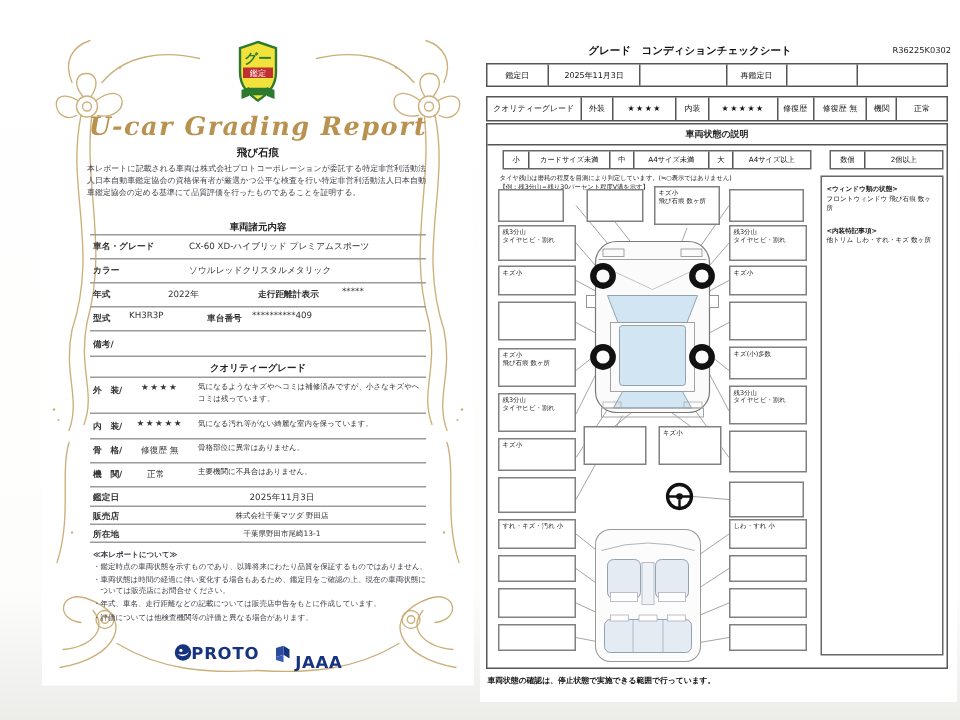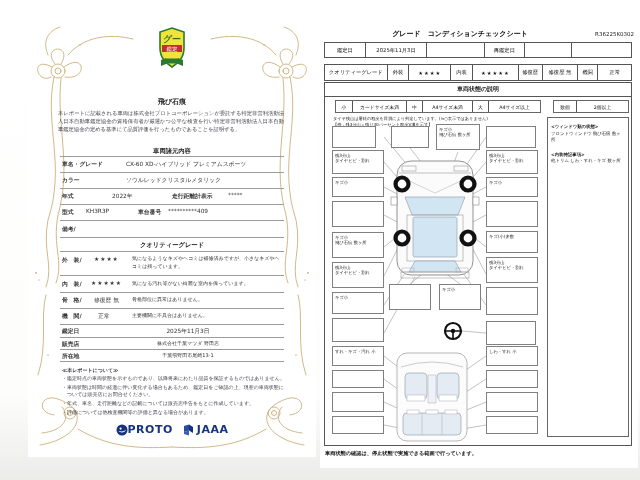--- a/index.html
+++ b/index.html
@@ -106,20 +106,21 @@
 
     <svg class="abs" style="left:129px;top:12px;" width="30" height="42" viewBox="0 0 30 42">
       <path d="M15,1 L27,5 V21 C27,31 21,36 15,40 C9,36 3,31 3,21 V5 Z" fill="#f2e23c" stroke="#2c7a2e" stroke-width="1.6"></path>
       <text x="15" y="15" font-size="9" font-weight="bold" fill="#2c7a2e" text-anchor="middle">グー</text>
       <rect x="5" y="18" width="20" height="7" fill="#c03030"></rect>
       <text x="15" y="23.5" font-size="5.5" fill="#ffffff" text-anchor="middle">鑑定</text>
       <path d="M4,33 L9,31 V37 L4,39 Z M26,33 L21,31 V37 L26,39 Z" fill="#2c7a2e"></path>
       <rect x="8" y="31.5" width="14" height="5" fill="#2c7a2e" rx="1"></rect>
     </svg>
 
+    <div class="abs cert-title" style="left:0;top:60px;width:288px;">U-car Grading Report</div>
     <div class="abs cert-sub" style="left:0;top:82px;width:288px;">飛び石痕</div>
     <div class="abs cert-intro" style="left:30px;top:94px;width:226px;">本レポートに記載される車両は株式会社プロトコーポレーションが委託する特定非営利活動法人日本自動車鑑定協会の資格保有者が厳選かつ公平な検査を行い特定非営利活動法人日本自動車鑑定協会の定める基準にて品質評価を行ったものであることを証明する。</div>
 
     <div class="abs sec-title" style="left:0;top:132px;width:288px;">車両諸元内容</div>
 
     <div class="hline" style="left:32px;top:141px;width:224px;"></div>
     <div class="hline" style="left:32px;top:157px;width:224px;"></div>
     <div class="hline" style="left:32px;top:173px;width:224px;"></div>
     <div class="hline" style="left:32px;top:189px;width:224px;"></div>
     <div class="hline" style="left:32px;top:205px;width:224px;"></div>
@@ -173,35 +174,35 @@
 
     <div class="abs about" style="left:34px;top:352px;width:224px;">
       <div style="font-weight:bold;">≪本レポートについて≫</div>
       <div class="about-item">・鑑定時点の車両状態を示すものであり、以降将来にわたり品質を保証するものではありません。</div>
       <div class="about-item">・車両状態は時間の経過に伴い変化する場合もあるため、鑑定日をご確認の上、現在の車両状態については販売店にお問合せください。</div>
       <div class="about-item">・年式、車名、走行距離などの記載については販売店申告をもとに作成しています。</div>
       <div class="about-item">・評価については他検査機関等の評価と異なる場合があります。</div>
     </div>
 
     <div class="abs" style="left:0;top:408px;width:288px;display:flex;justify-content:center;align-items:center;gap:10px;">
-      <div style="display:flex;align-items:flex-end;gap:0;">
+      <div style="display:flex;align-items:flex-start;gap:0;">
         <svg width="12" height="12" viewBox="0 0 12 12">
           <circle cx="6" cy="6" r="5.5" fill="#16337f"></circle>
           <path d="M2.5,7 C5,9.5 9,8.5 10,5.5 C8.5,7.5 5.5,7.8 2.5,7 Z" fill="#ffffff"></path>
           <circle cx="4.6" cy="4.6" r="1.1" fill="#ffffff"></circle>
         </svg>
         <span class="logo-text" style="font-size:11px;">PROTO</span>
       </div>
       <div style="display:flex;align-items:center;gap:3px;">
         <svg width="11" height="12" viewBox="0 0 11 12">
           <path d="M1,2 L6,0.5 V6.5 L1,8 Z" fill="#2a4aa0"></path>
           <path d="M6,0.5 L10,3 V9 L6,6.5 Z" fill="#16337f"></path>
           <path d="M1,8 L6,6.5 V11.5 L1,10 Z" fill="#3c5cb8"></path>
         </svg>
-        <span class="logo-text" style="font-size:11px;">JAAA</span>
+        <span class="logo-text" style="font-size:11px;margin-top:12px;">JAAA</span>
       </div>
     </div>
   </div>
 
   <div class="page" style="left:320px;top:22px;width:318px;height:446px;">
 
     <div class="abs rp-title" style="left:0;top:7px;width:280px;">グレード　コンディションチェックシート</div>
     <div class="abs rp-no" style="right:4px;top:9px;">R36225K0302</div>
 
     <div class="tbl" style="left:4px;top:20px;width:308px;height:16px;">

